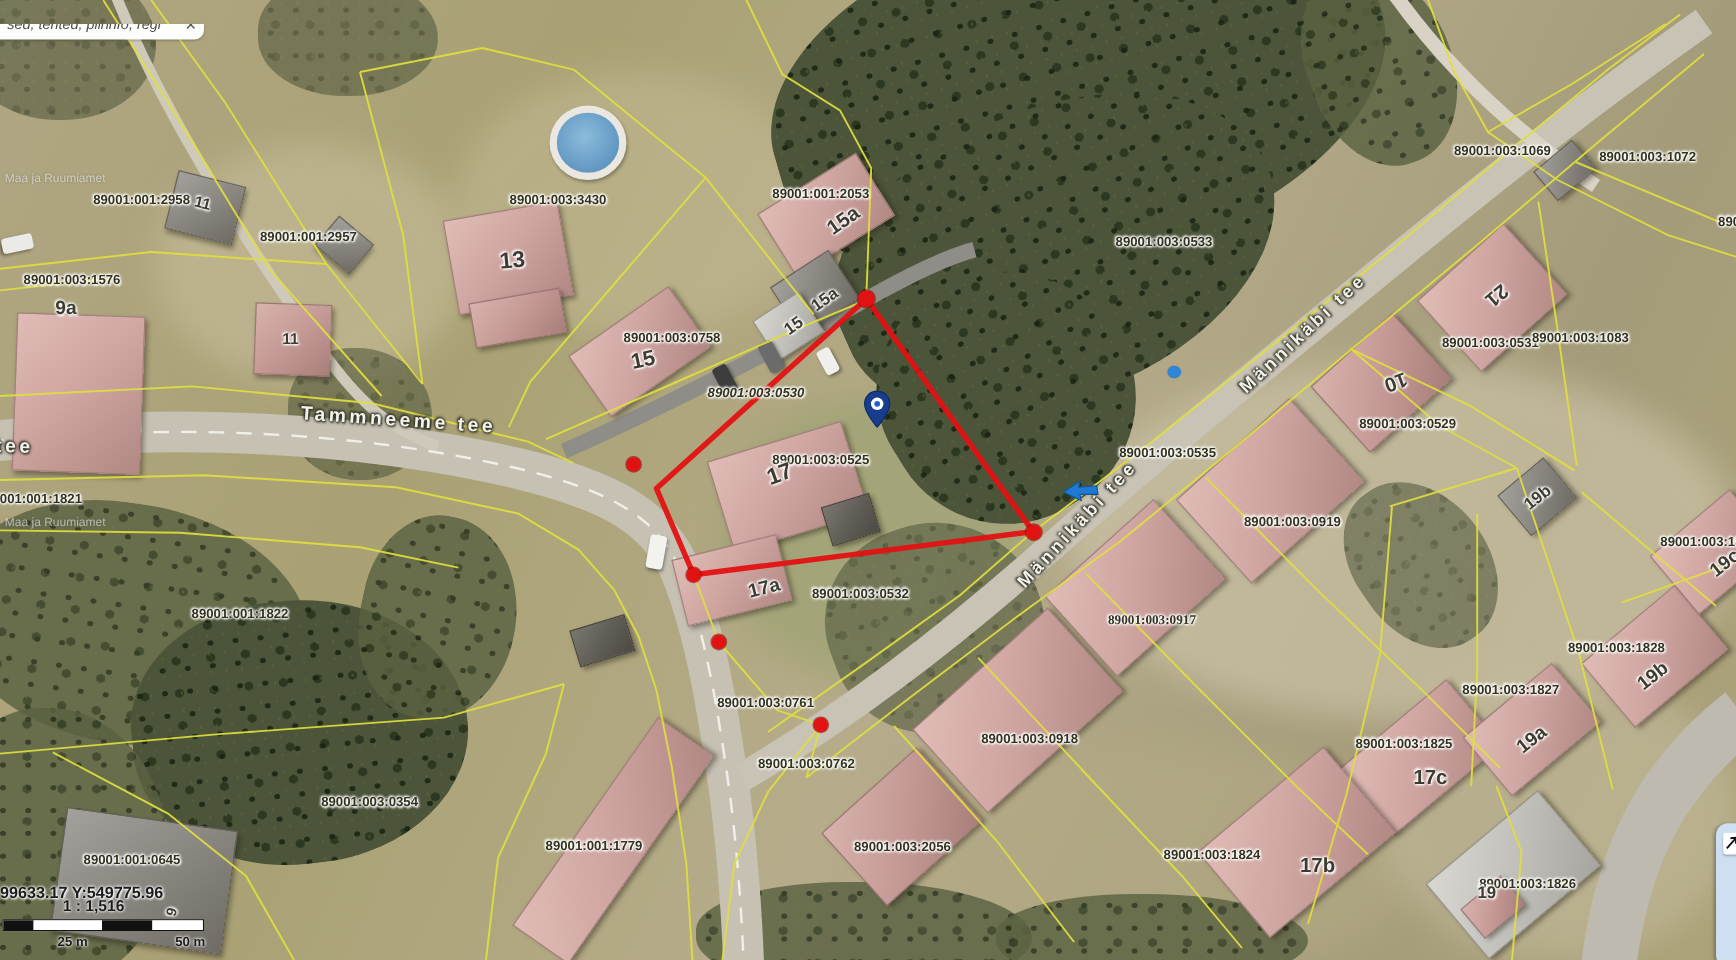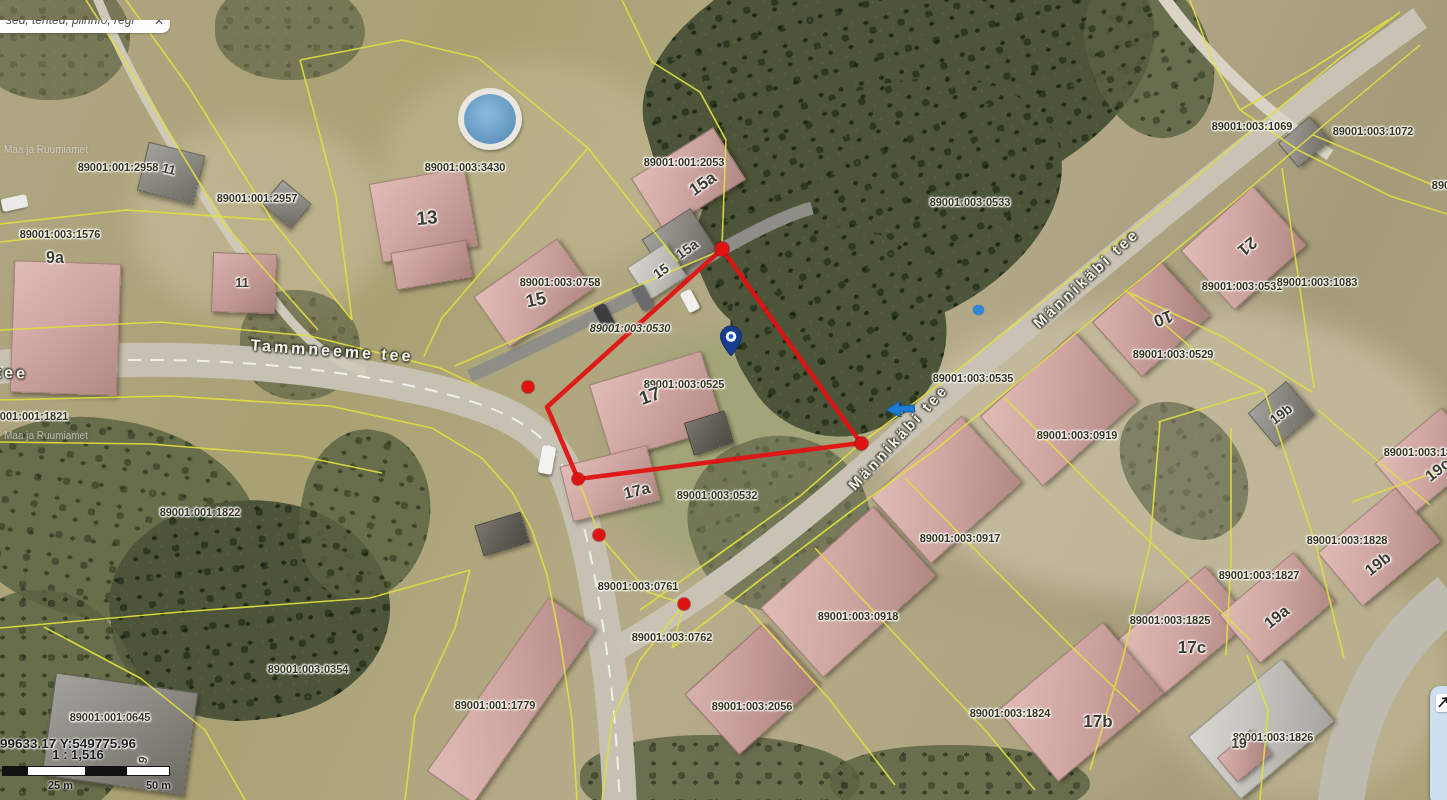--- a/index.html
+++ b/index.html
@@ -214,21 +214,21 @@
         <span class="parcel-label" style="left: 1444px; top: 185px; transform: translate(-50%, -50%) rotate(0deg);">8900</span>
         <span class="parcel-label" style="left: 1242px; top: 286px; transform: translate(-50%, -50%) rotate(0deg);">89001:003:0531</span>
         <span class="parcel-label" style="left: 1317px; top: 282px; transform: translate(-50%, -50%) rotate(0deg);">89001:003:1083</span>
         <span class="parcel-label" style="left: 1173px; top: 354px; transform: translate(-50%, -50%) rotate(0deg);">89001:003:0529</span>
         <span class="parcel-label" style="left: 973px; top: 378px; transform: translate(-50%, -50%) rotate(0deg);">89001:003:0535</span>
         <span class="parcel-label" style="left: 1077px; top: 435px; transform: translate(-50%, -50%) rotate(0deg);">89001:003:0919</span>
         <span class="parcel-label" style="left: 1424px; top: 452px; transform: translate(-50%, -50%) rotate(0deg);">89001:003:1829</span>
         <span class="parcel-label" style="left: 630px; top: 328px; transform: translate(-50%, -50%) rotate(0deg); font-style: italic;">89001:003:0530</span>
         <span class="parcel-label" style="left: 684px; top: 384px; transform: translate(-50%, -50%) rotate(0deg);">89001:003:0525</span>
         <span class="parcel-label" style="left: 717px; top: 495px; transform: translate(-50%, -50%) rotate(0deg);">89001:003:0532</span>
-        <span class="parcel-label" style="left: 960px; top: 538px; transform: translate(-50%, -50%) rotate(0deg);">89001:003:0917</span>
+        <span class="parcel-label" style="left: 960px; top: 517px; transform: translate(-50%, -50%) rotate(0deg); font-family: Liberation Serif, serif;">89001:003:0917</span>
         <span class="parcel-label" style="left: 1347px; top: 540px; transform: translate(-50%, -50%) rotate(0deg);">89001:003:1828</span>
         <span class="parcel-label" style="left: 1259px; top: 575px; transform: translate(-50%, -50%) rotate(0deg);">89001:003:1827</span>
         <span class="parcel-label" style="left: 1170px; top: 620px; transform: translate(-50%, -50%) rotate(0deg);">89001:003:1825</span>
         <span class="parcel-label" style="left: 858px; top: 616px; transform: translate(-50%, -50%) rotate(0deg);">89001:003:0918</span>
         <span class="parcel-label" style="left: 1010px; top: 713px; transform: translate(-50%, -50%) rotate(0deg);">89001:003:1824</span>
         <span class="parcel-label" style="left: 1273px; top: 737px; transform: translate(-50%, -50%) rotate(0deg);">89001:003:1826</span>
         <span class="parcel-label" style="left: 752px; top: 706px; transform: translate(-50%, -50%) rotate(0deg);">89001:003:2056</span>
         <span class="parcel-label" style="left: 495px; top: 705px; transform: translate(-50%, -50%) rotate(0deg);">89001:001:1779</span>
         <span class="parcel-label" style="left: 308px; top: 669px; transform: translate(-50%, -50%) rotate(0deg);">89001:003:0354</span>
         <span class="parcel-label" style="left: 110px; top: 717px; transform: translate(-50%, -50%) rotate(0deg);">89001:001:0645</span>

